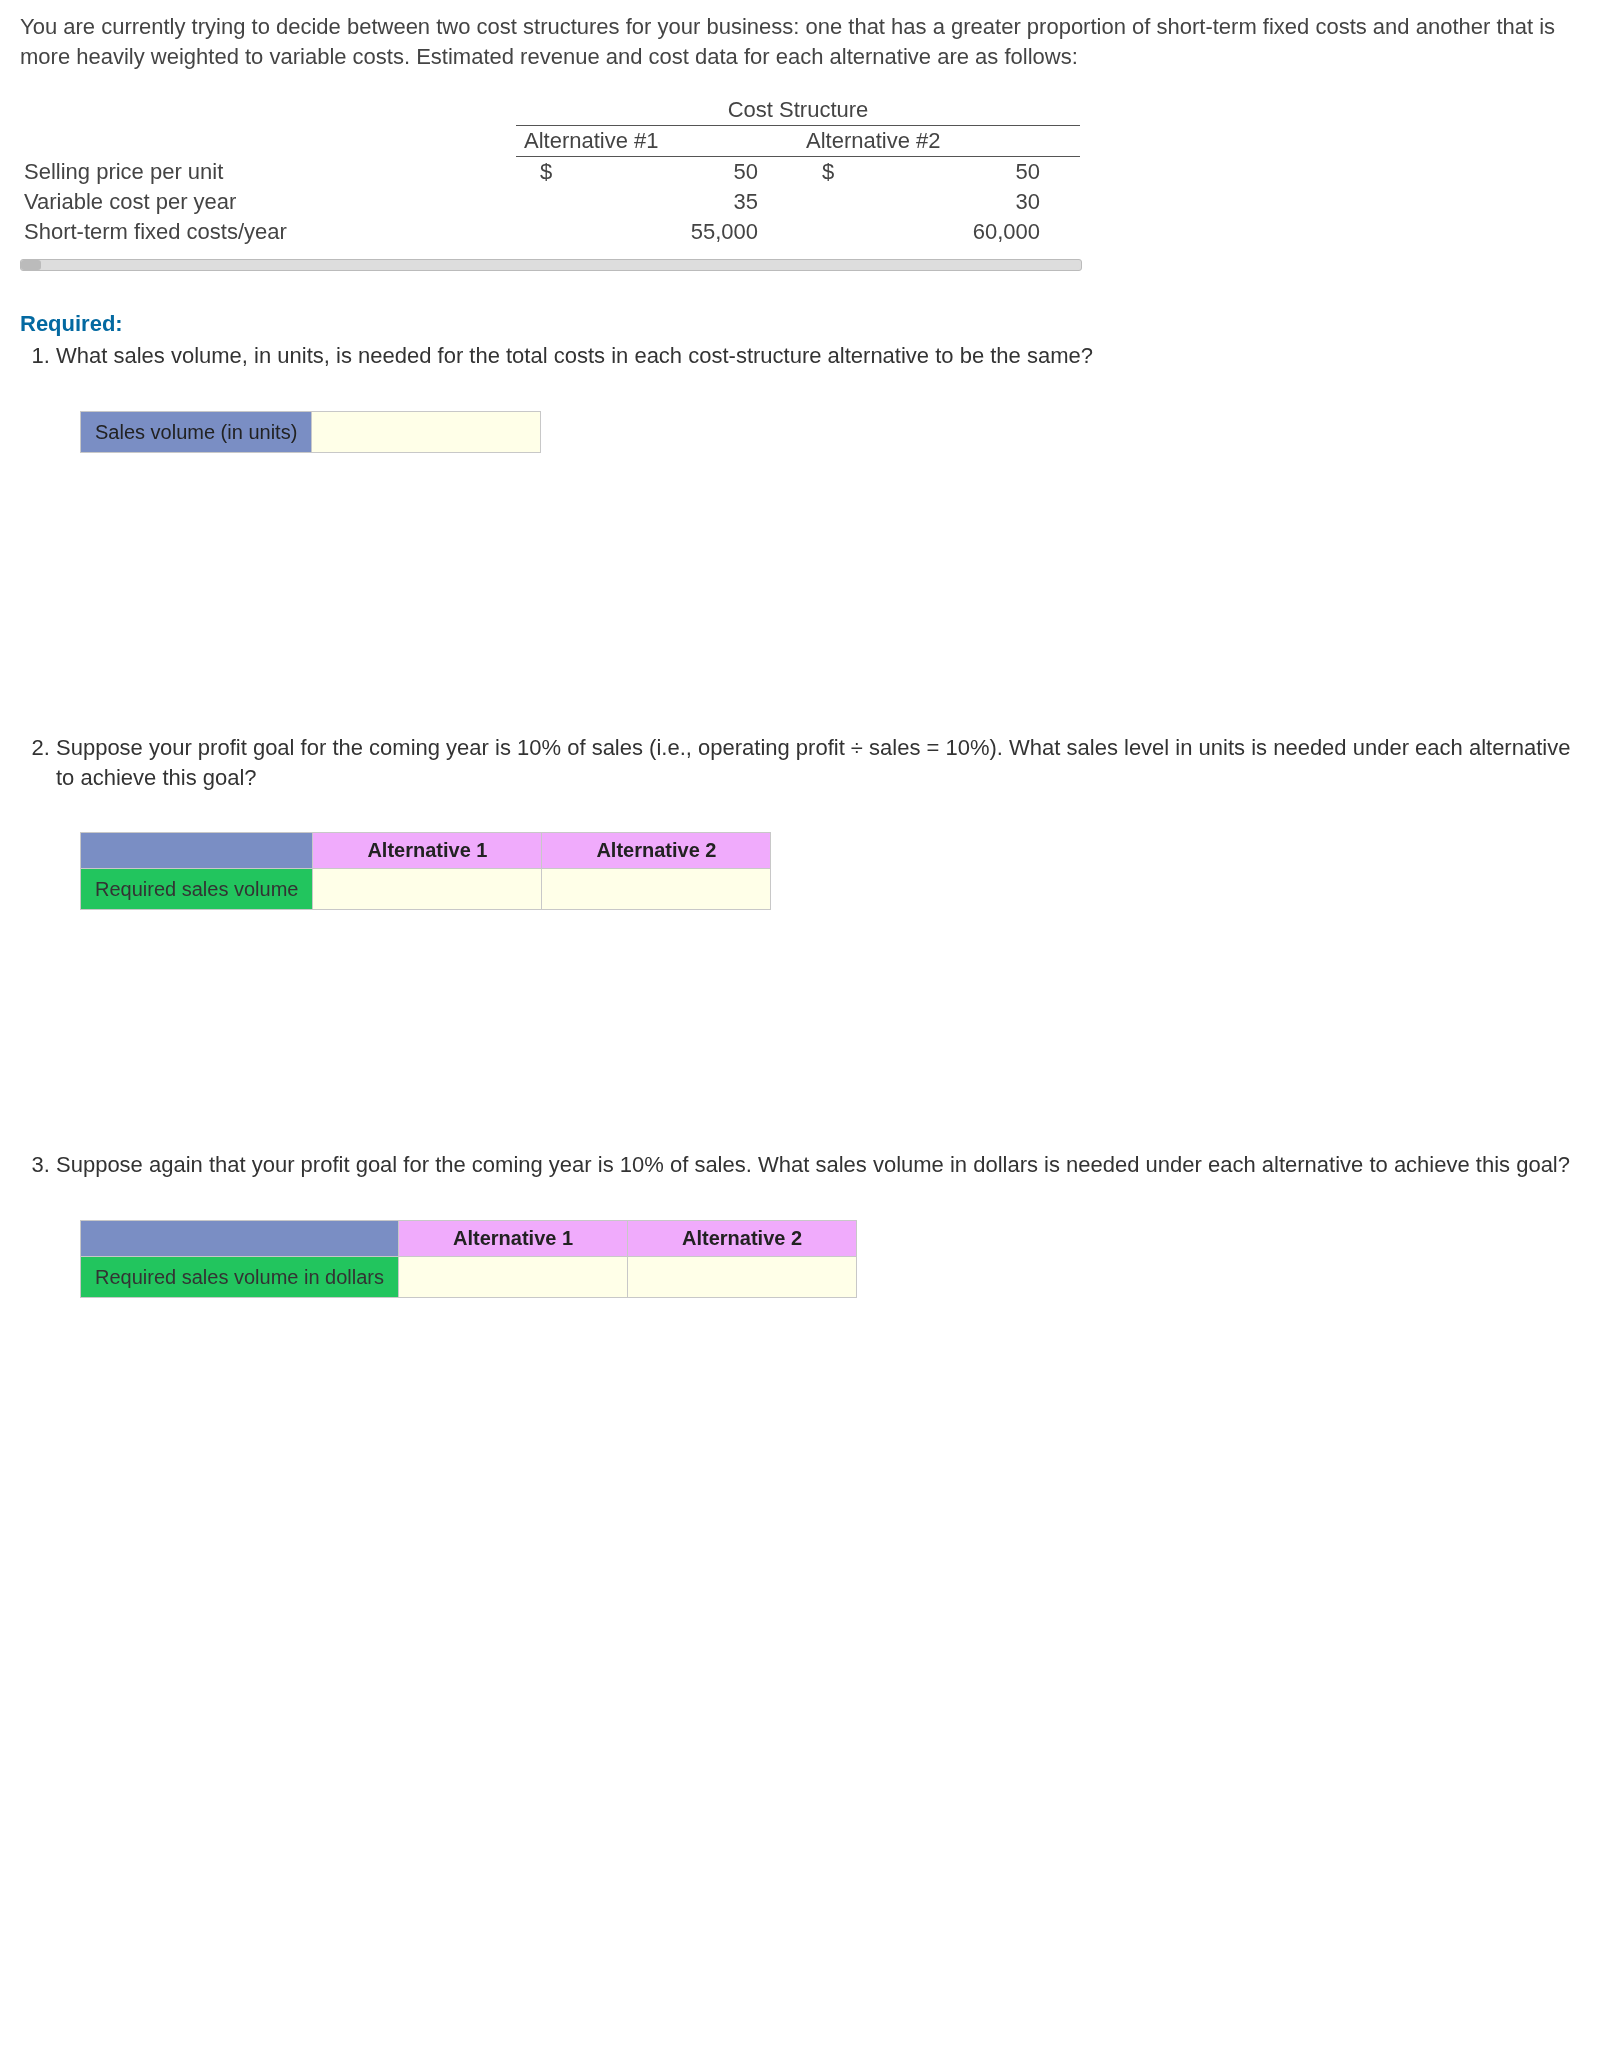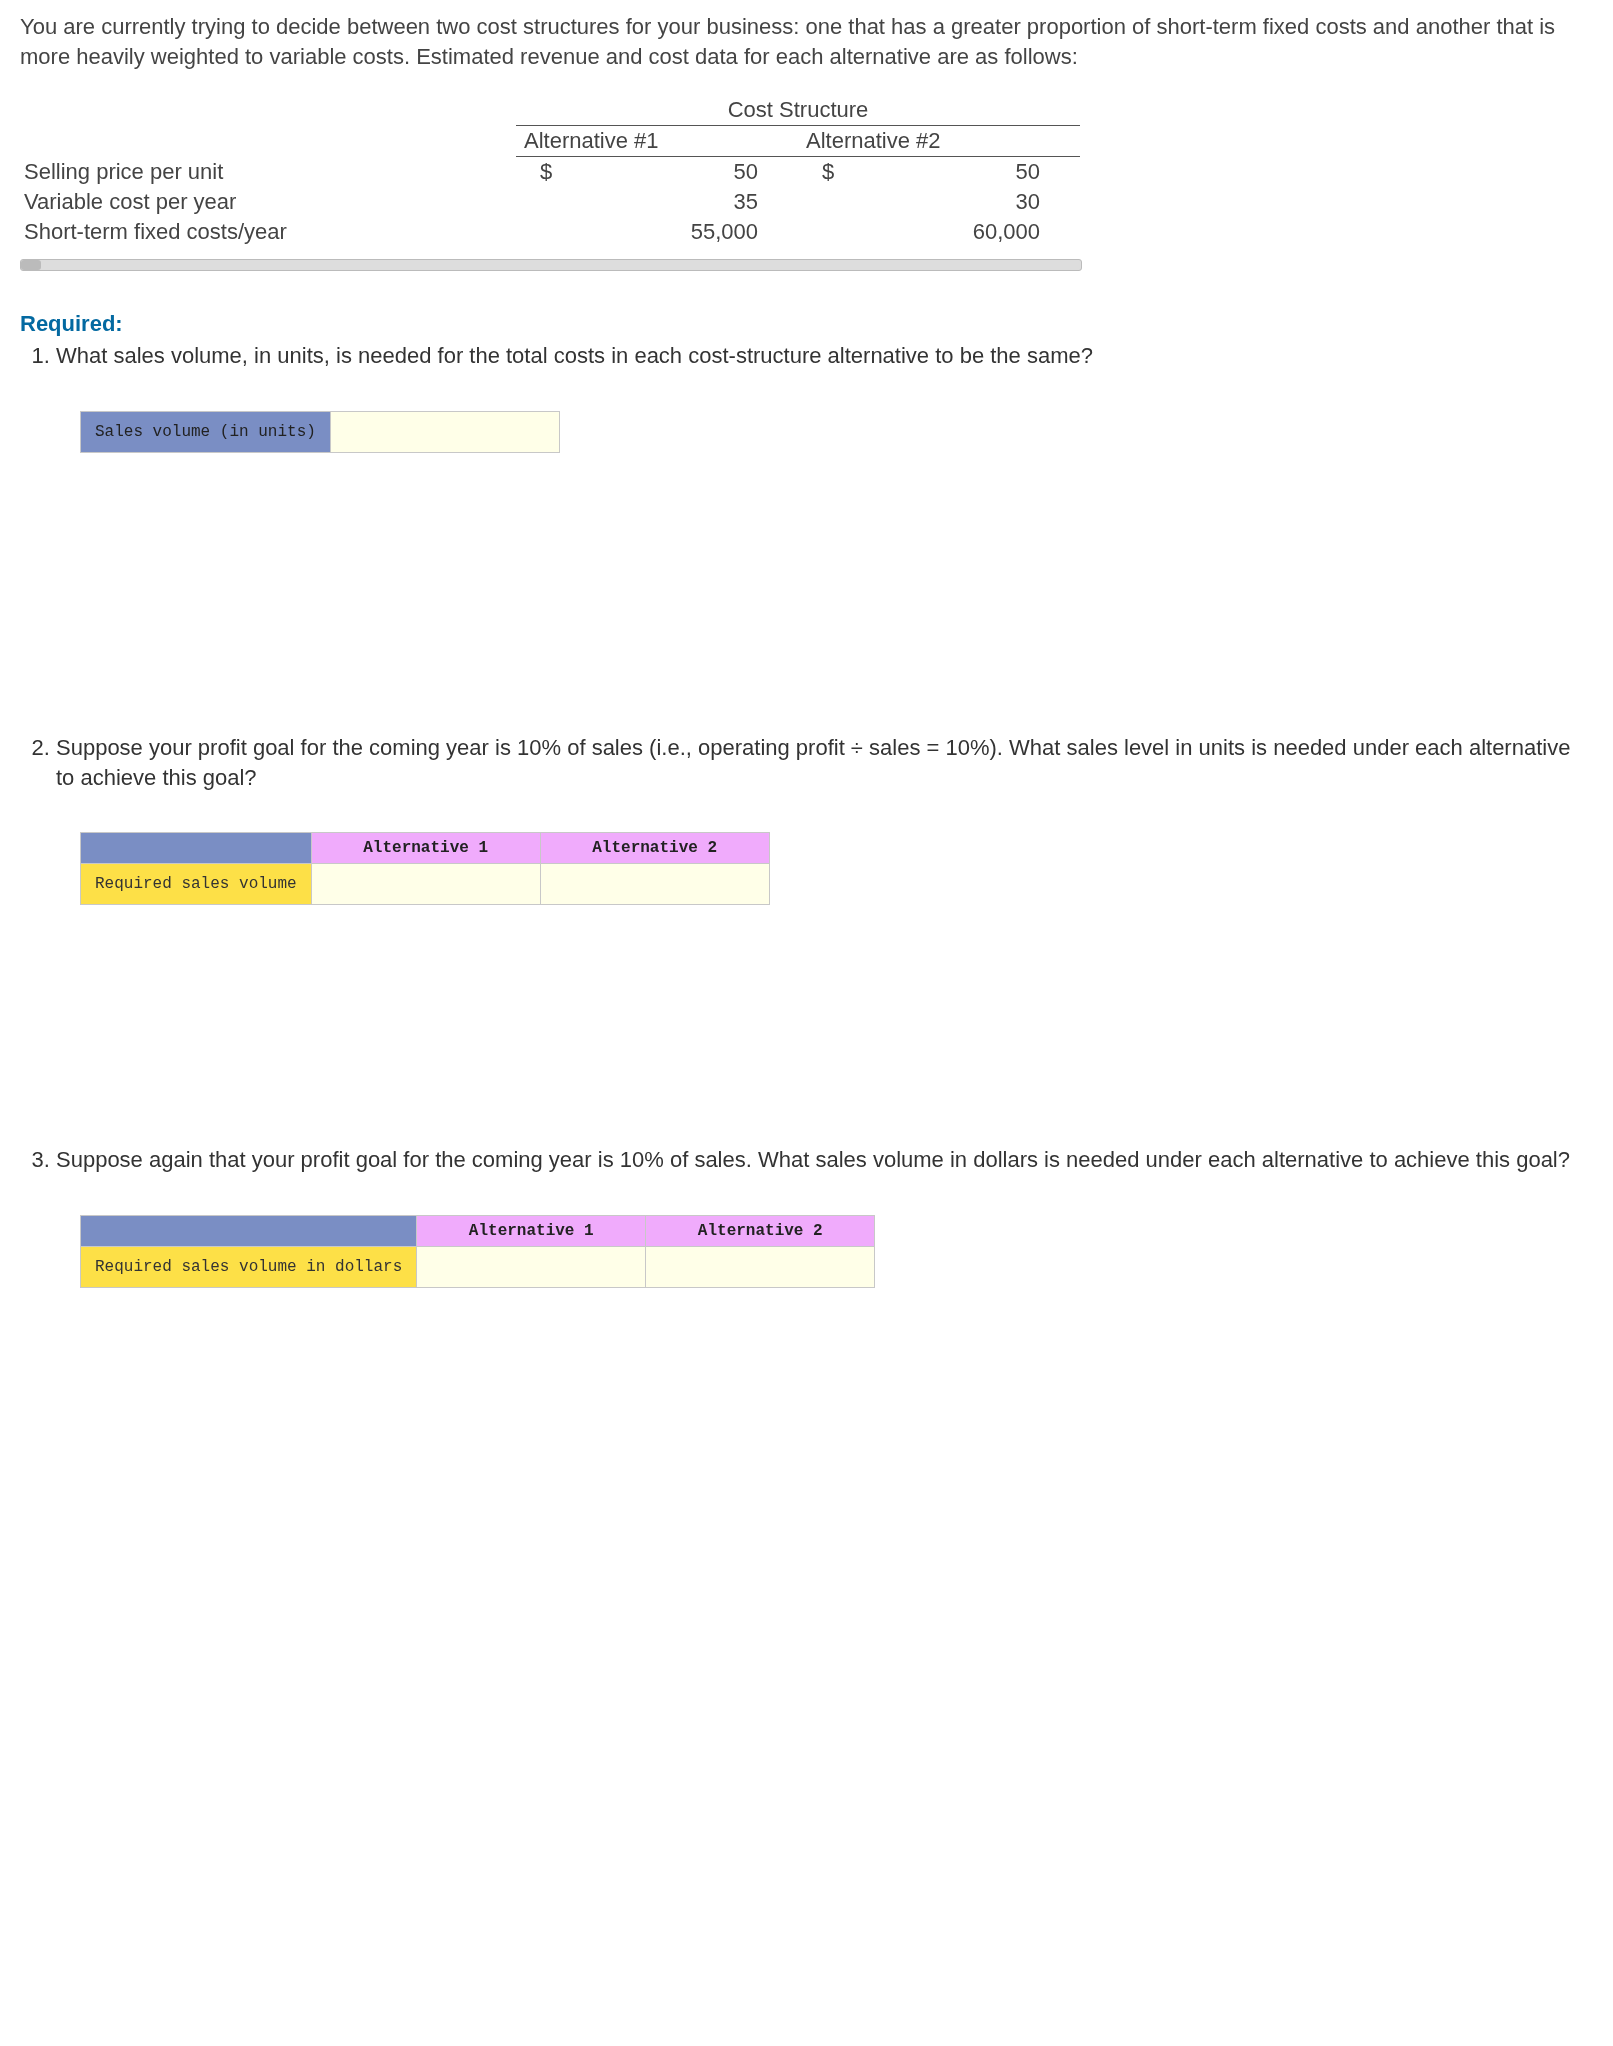--- a/index.html
+++ b/index.html
@@ -78,37 +78,36 @@
   ol.req-list li {
     margin-bottom: 6px;
   }
   .answer-table {
     border-collapse: collapse;
     margin: 20px 0 0 60px;
   }
   .answer-table td, .answer-table th {
     border: 1px solid #c8c8c8;
     padding: 6px 14px;
-    font-size: 16px;
-    font-family: Liberation Mono, monospace;
+    font-size: 20px;
   }
   .answer-table th {
     background: #f0abfc;
     color: #222;
     font-weight: bold;
     text-align: center;
   }
   .answer-table .row-label {
     background: #7a8ec4;
     color: #222;
     font-weight: normal;
     text-align: left;
   }
   .answer-table .row-label2 {
-    background: #fde047;
+    background: #22c55e;
     color: #333;
     text-align: left;
   }
   .answer-table .input-cell {
     background: #ffffe8;
     min-width: 200px;
     height: 28px;
   }
   .spacer-big {
     height: 280px;

